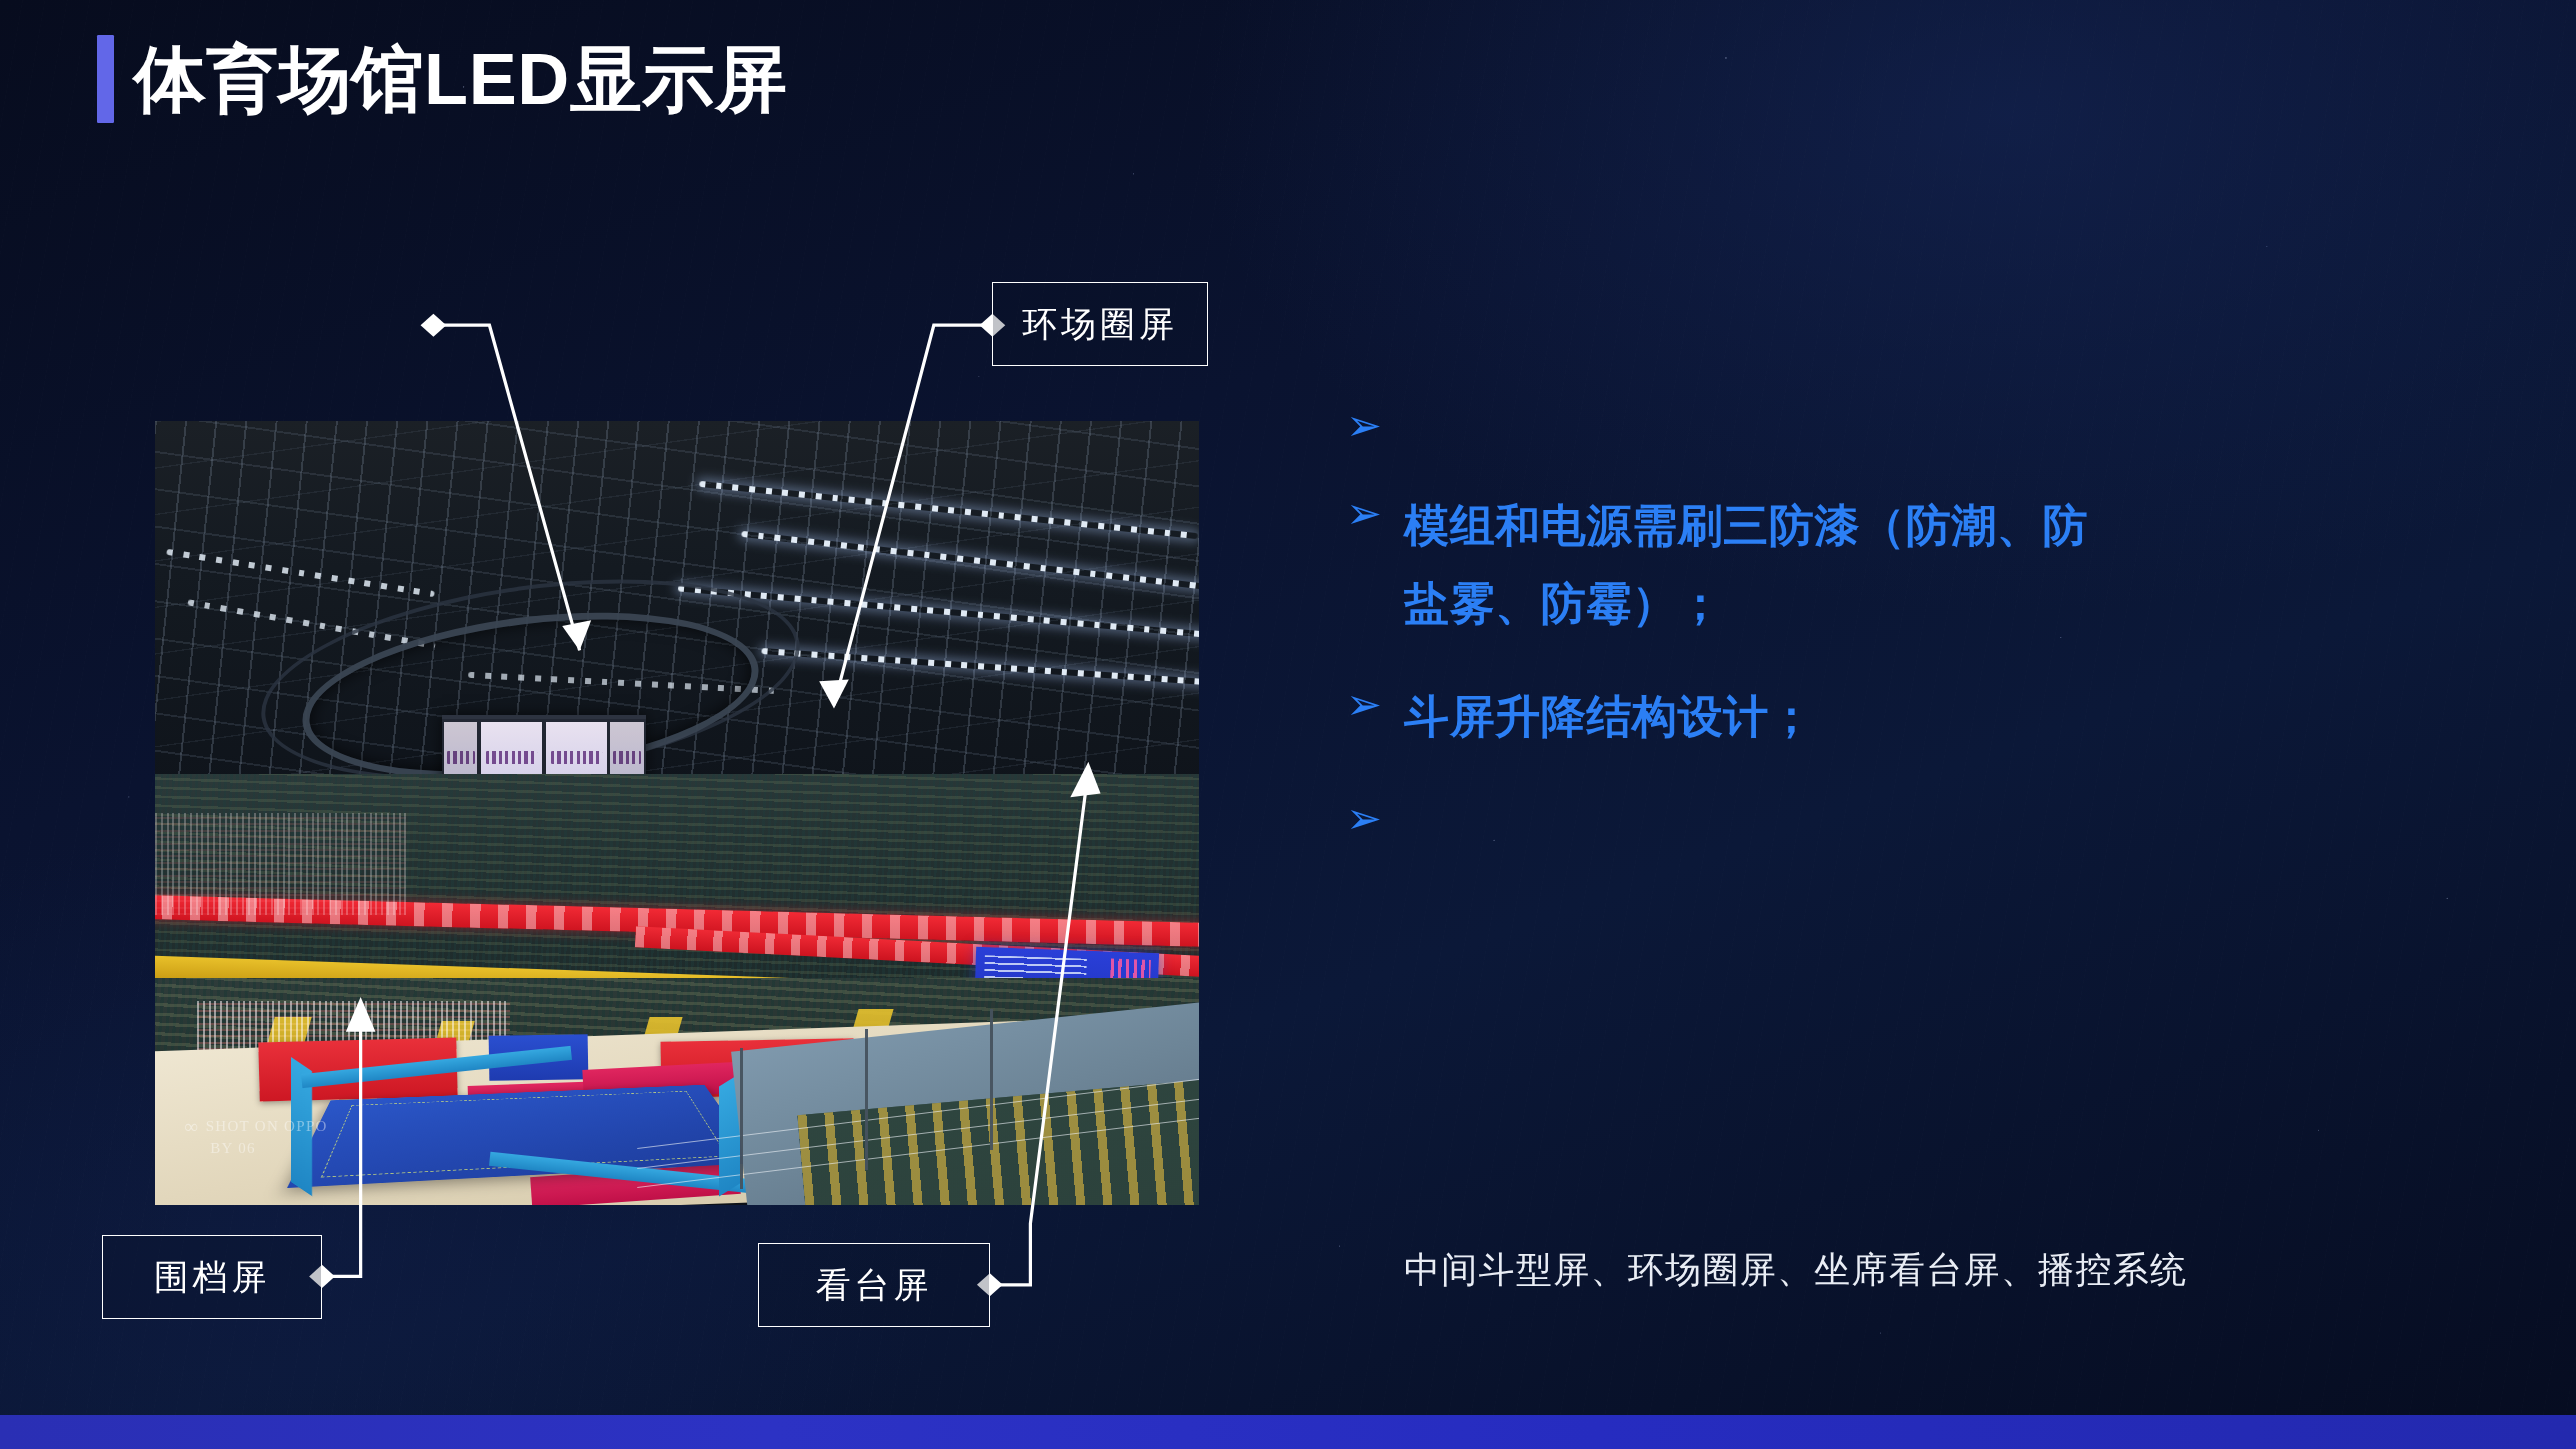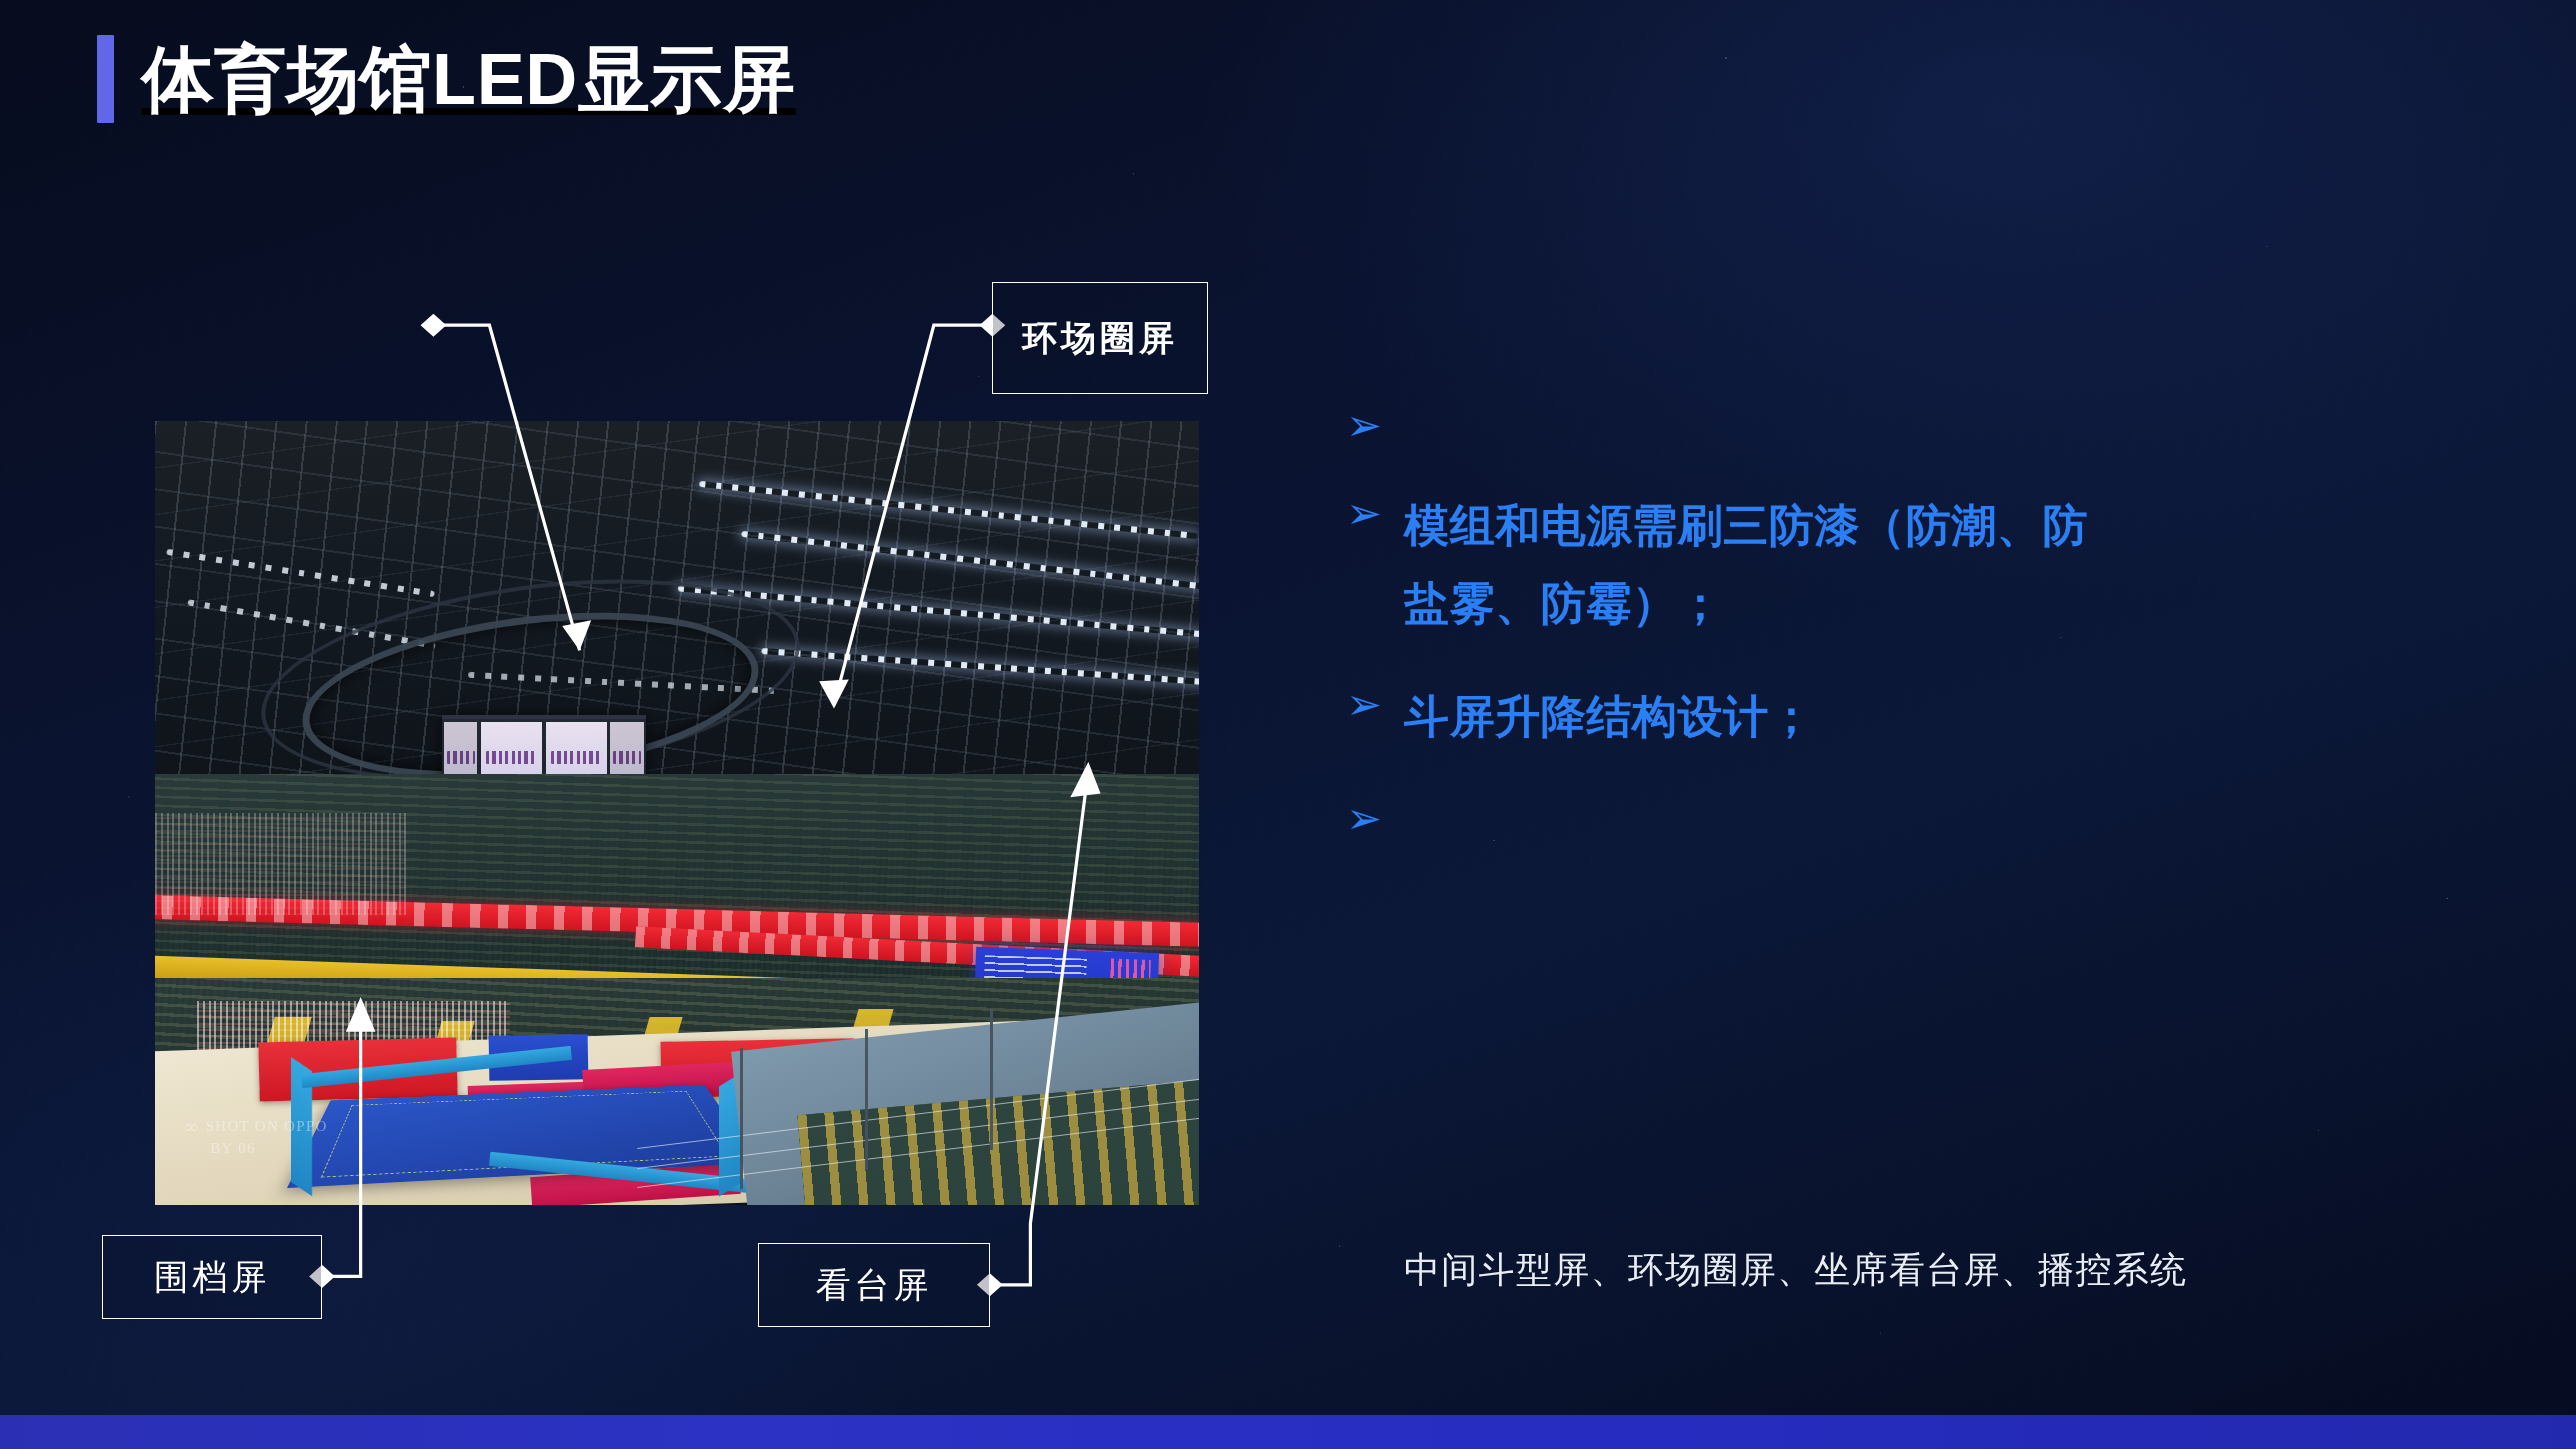--- a/index.html
+++ b/index.html
@@ -46,21 +46,21 @@
     opacity: .5;
     background-image: repeating-linear-gradient(
       100deg,
       rgba(255,255,255,0.016) 0px, rgba(255,255,255,0.016) 0.6px,
       rgba(255,255,255,0) 0.6px, rgba(255,255,255,0) 22px);
   }
 
   
   #title-row {
     position: absolute; left: 97px; top: 35px;
-    display: flex; align-items: center; gap: 28px; text-decoration: underline;
+    display: flex; align-items: center; gap: 20px;
   }
   #title-accent {
     width: 16.7px; height: 88px;
     background: #6267e8;
     border-radius: 1.3px;
   }
   #page-title {
     color: #ffffff;
     font-size: 72px;
     font-weight: 700;
@@ -469,21 +469,21 @@
 
     <g fill="#ffffff">
       <polygon points="673,487 693,505 673,523 653,505"></polygon>
       <polygon points="1541,487 1561,505 1541,523 1521,505"></polygon>
       <polygon points="500,1964 520,1982 500,2000 480,1982"></polygon>
       <polygon points="1537,1977 1557,1995 1537,2013 1517,1995"></polygon>
     </g>
   </svg>
 
 
-  <div class="cbox" style="left:992px;top:282px;width:216px;height:112px;font-weight:bold;">
+  <div class="cbox" style="left:992px;top:282px;width:216px;height:84px;">
     <span>环场圈屏</span>
   </div>
 
   <div class="cbox" style="left:758px;top:1243px;width:232px;height:84px;">
     <span>看台屏</span>
   </div>
 
   <div class="cbox" style="left:102px;top:1235px;width:220px;height:84px;">
     <span>围档屏</span>
   </div>

